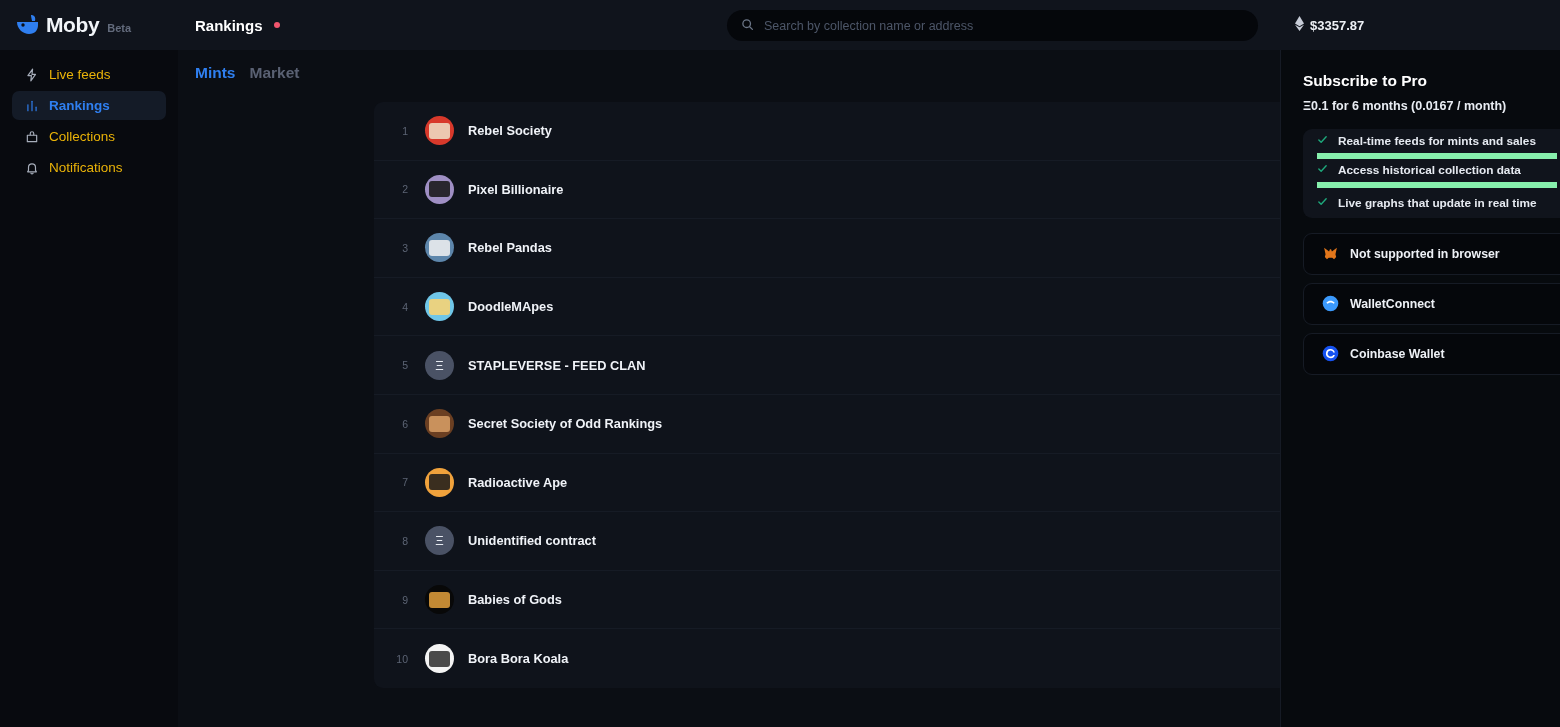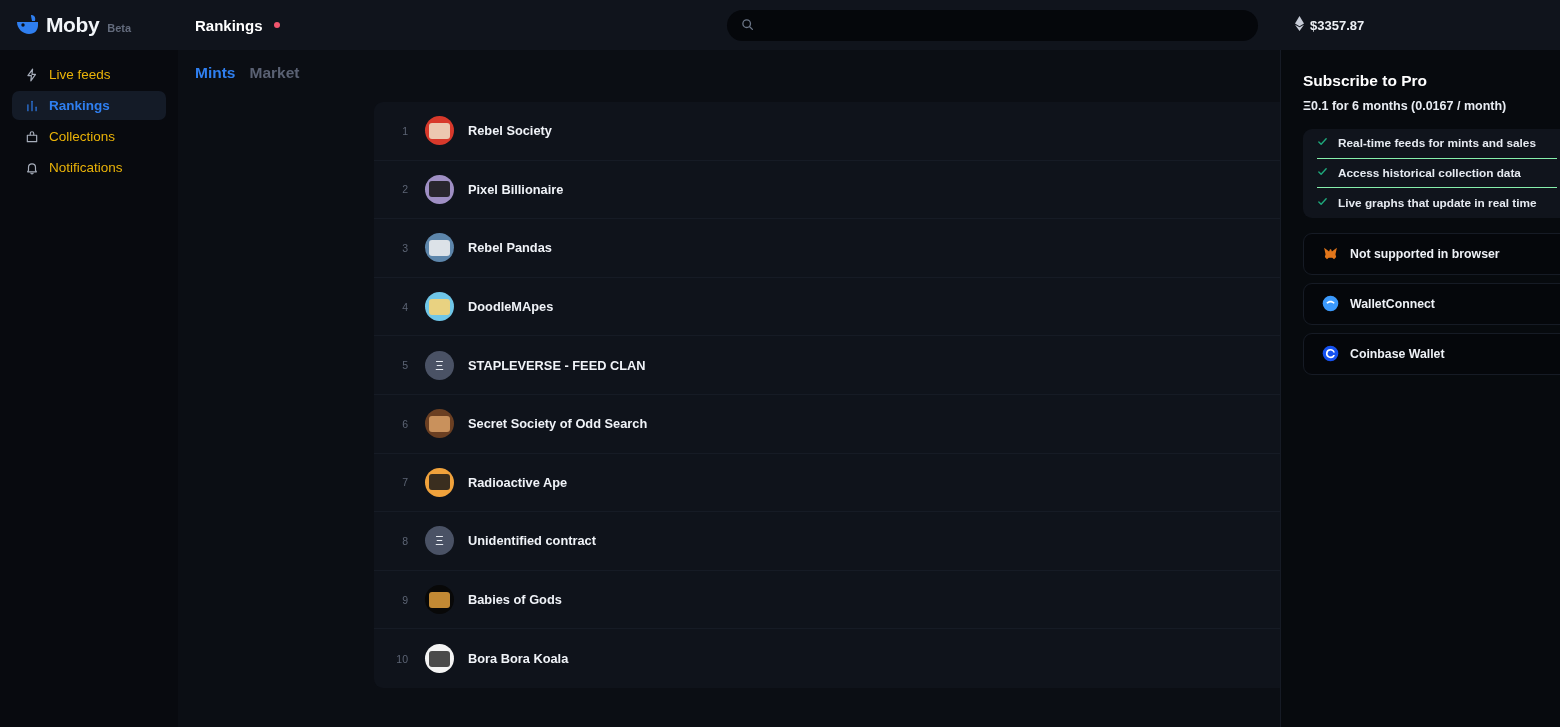--- a/index.html
+++ b/index.html
@@ -124,21 +124,21 @@
   .pro-price { font-size: 12.5px; font-weight: 700; color: #e9edf3; margin-top: 9px; }
   .pro-desc { font-size: 11.6px; line-height: 15.5px; color: #545c6b; margin-top: 7px; width: 240px; }
 
   .features {
     margin-top: 16px; width: 268px;
     background: #10141c; border-radius: 9px;
     padding: 0 14px;
   }
   .feature {
     display: flex; align-items: center; gap: 10px;
-    height: 29.5px; border-bottom: 1px solid #86efac;
+    height: 29.5px; border-bottom: 6px solid #86efac;
     font-size: 11.8px; font-weight: 700; color: #e6eaf1;
   }
   .feature:last-child { border-bottom: none; }
   .check { color: #1ea97c; font-size: 12px; width: 11px; }
 
   .wallets { margin-top: 15px; display: flex; flex-direction: column; gap: 8px; }
   .wallet {
     width: 268px; height: 42px; background: #05070b;
     border: 1px solid #161b25; border-radius: 9px;
     display: flex; align-items: center; gap: 11px; padding: 0 18px;
@@ -210,20 +210,21 @@
       <span class="page-title">Rankings</span>
       <span class="live-dot"></span>
 
       <div class="search-wrap">
         <span>
           <svg width="13" height="13" viewBox="0 0 24 24" fill="none" stroke="#6c7687" stroke-width="2.4" stroke-linecap="round">
               <circle cx="10.5" cy="10.5" r="7"></circle>
               <path d="M16 16l5 5"></path>
             </svg>
         </span>
+        <input class="search-input" type="text" placeholder="Search by collection name or address" style="">
       </div>
 
       <div class="eth-price">
         <span>
           <svg width="9" height="15" viewBox="0 0 12 20">
               <path d="M6 0 L12 10 L6 13.5 L0 10 Z" fill="#c8cdd8"></path>
               <path d="M6 15 L12 11.5 L6 20 L0 11.5 Z" fill="#c8cdd8"></path>
             </svg>
         </span>
         <span>$3357.87</span>
@@ -394,21 +395,21 @@
                   </svg>
                 </span>
               </span>
             </span>
           </div>
           <div class="row">
             <span class="rank">6</span>
             <span class="avatar" style="background:#6b3f22;color:#d9a066;">
               <span style="display:block;width:70%;height:55%;background:#d9a066;opacity:.85;border-radius:3px;"></span>
             </span>
-            <span class="coll-name">Secret Society of Odd Search</span>
+            <span class="coll-name">Secret Society of Odd Rankings</span>
             <span class="row-right">
               <span class="value">30</span>
               <span class="row-actions">
                 <span class="act">
                   <svg width="13" height="13" viewBox="0 0 24 24" fill="#e9edf3">
                     <path d="M3 14h10c0-3-2-5-2-8 3 2 5 5 5 8h5c-.7 4-4.4 7-8.8 7C7.6 21 4 18.2 3 14z"></path>
                   </svg>
                 </span>
                 <span class="act">
                   <svg width="13" height="13" viewBox="0 0 24 24">

